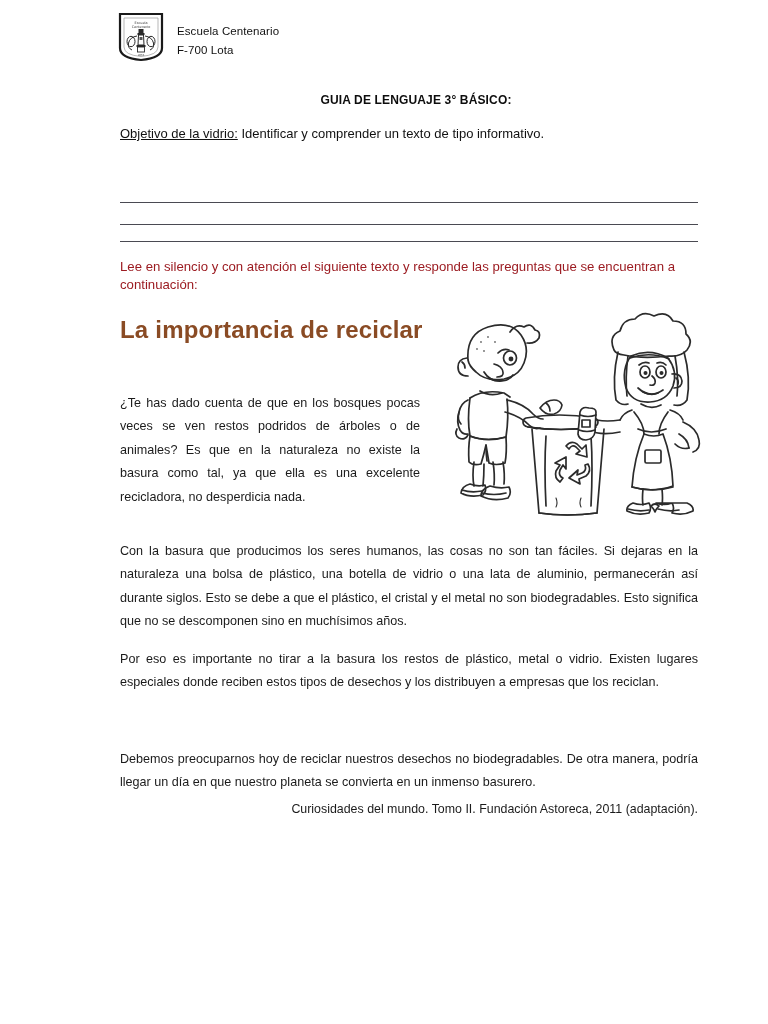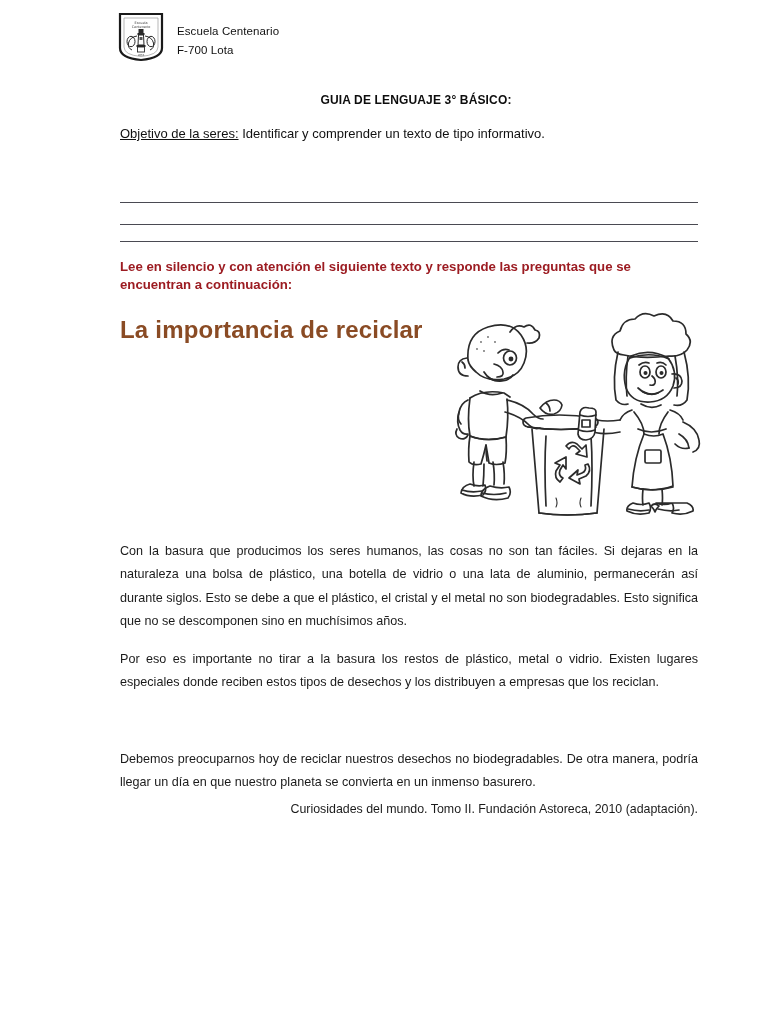--- a/index.html
+++ b/index.html
@@ -97,21 +97,21 @@
   .rule.r2 { top: 224px; border-top-width: 1.1px; }
   .rule.r3 { top: 241px; }
 
   
   .instruction {
     position: absolute;
     left: 88px;
     top: 258px;
     width: 580px;
     font-size: 13.2px;
-    font-weight: bold;
+    font-weight: normal;
     color: #9c1c22;
     line-height: 1.35;
   }
 
   
   .article-title {
     position: absolute;
     left: 88px;
     top: 316px;
     font-size: 24px;
@@ -185,21 +185,21 @@
     </span>
     <div class="school-lines">
       <div class="school-name">Escuela Centenario</div>
       <div class="school-code">F-700 Lota</div>
     </div>
   </div>
 
   <div class="guide-title">GUIA DE LENGUAJE 3° BÁSICO:</div>
 
   <div class="objective">
-    <span class="lead">Objetivo de la seres:</span><span> Identificar y comprender un texto de tipo informativo.</span>
+    <span class="lead">Objetivo de la vidrio:</span><span> Identificar y comprender un texto de tipo informativo.</span>
   </div>
 
 
   <div class="rule r1"></div>
   <div class="rule r2"></div>
   <div class="rule r3"></div>
 
   <div class="instruction">Lee en silencio y con atención el siguiente texto y responde las preguntas que se encuentran a continuación:</div>
 
   <div class="article-title">La importancia de reciclar</div>
@@ -331,21 +331,22 @@
 
       <path d="M185 191 q-7 3-6 8 q10 5 22 2 q3-5 0-10 q-8 3-16 0z"></path>
       <path d="M212 191 q8 3 16 0 q3 5 0 10 q11 3 21-2 q1-5-6-8z" transform="translate(-4 0)"></path>
       <path d="M180 197 q11 3 21 1"></path>
       <path d="M210 197 q11 3 21 1"></path>
 
       <path d="M203 194 q4-4 8 0 q-3 3-4 6 q-1-3-4-6z"></path>
     </svg>
   </div>
 
+  <div class="body-text p-narrow">¿Te has dado cuenta de que en los bosques pocas veces se ven restos podridos de árboles o de animales? Es que en la naturaleza no existe la basura como tal, ya que ella es una excelente recicladora, no desperdicia nada.</div>
   <div class="body-text p-wide-1">Con la basura que producimos los seres humanos, las cosas no son tan fáciles. Si dejaras en la naturaleza una bolsa de plástico, una botella de vidrio o una lata de aluminio, permanecerán así durante siglos. Esto se debe a que el plástico, el cristal y el metal no son biodegradables. Esto significa que no se descomponen sino en muchísimos años.</div>
   <div class="body-text p-wide-2">Por eso es importante no tirar a la basura los restos de plástico, metal o vidrio. Existen lugares especiales donde reciben estos tipos de desechos y los distribuyen a empresas que los reciclan.</div>
   <div class="body-text p-wide-3">Debemos preocuparnos hoy de reciclar nuestros desechos no biodegradables. De otra manera, podría llegar un día en que nuestro planeta se convierta en un inmenso basurero.</div>
 
   <div class="citation">
-    <span class="src">Curiosidades del mundo</span><span>. Tomo II. Fundación Astoreca, 2010 (adaptación).</span>
+    <span class="src">Curiosidades del mundo</span><span>. Tomo II. Fundación Astoreca, 2011 (adaptación).</span>
   </div>
 
 </div>
 
 </body></html>

